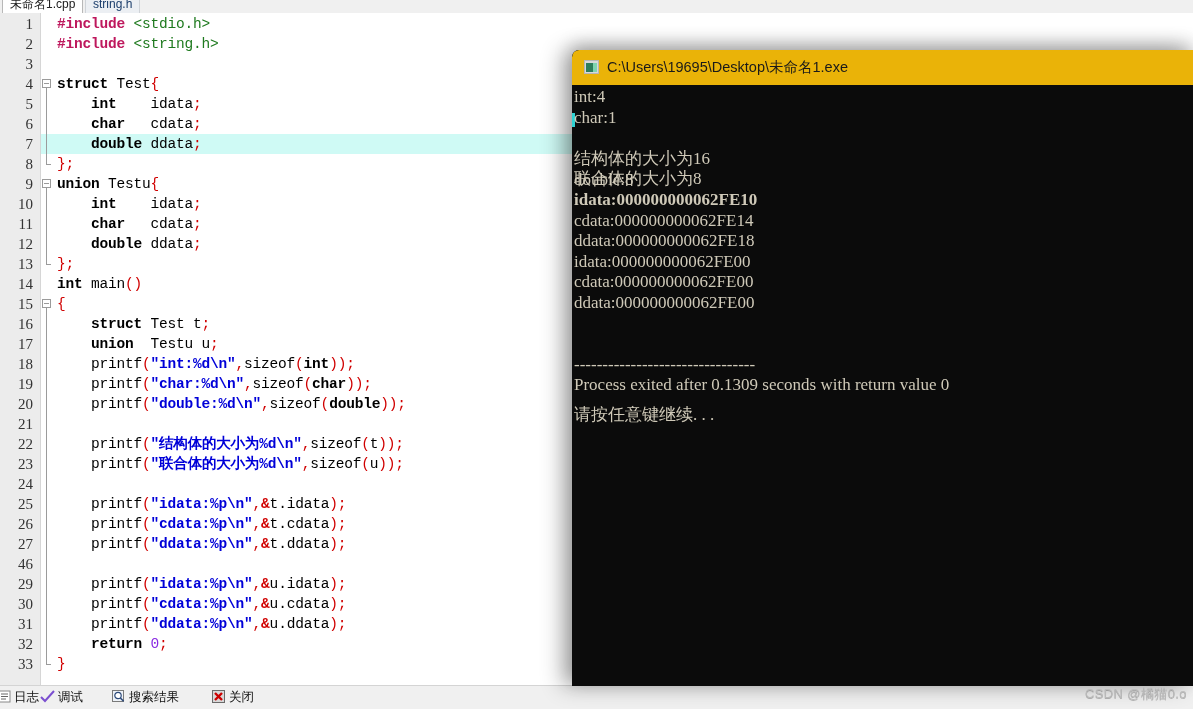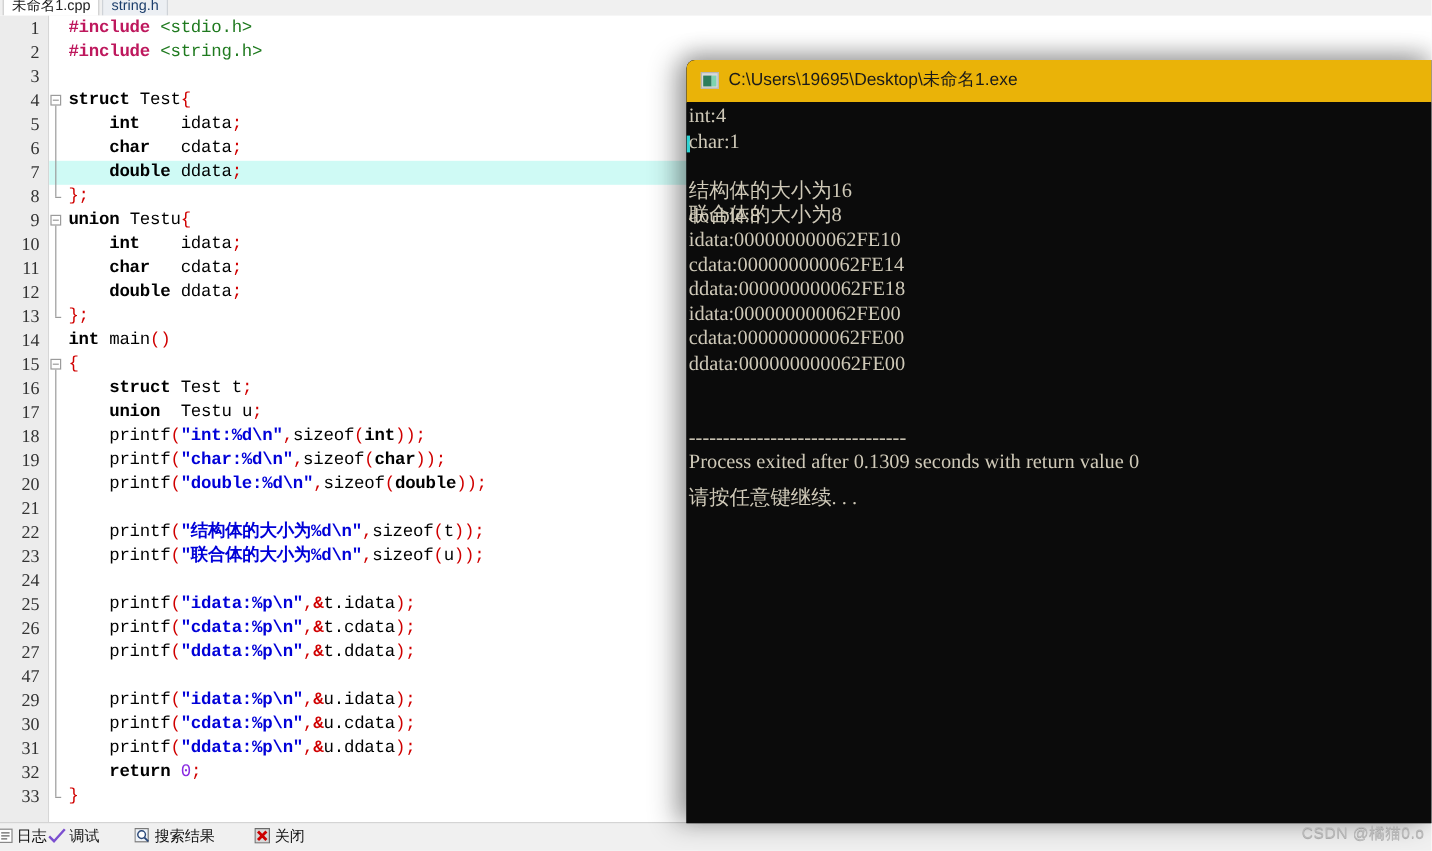--- a/index.html
+++ b/index.html
@@ -214,21 +214,21 @@
         <div class="line" style="top: 341px;"><span class="ln">18</span><span class="src">    <span class="t-id">printf</span><span class="t-pun">(</span><span class="t-str">"int:%d\n"</span><span class="t-pun">,</span><span class="t-id">sizeof</span><span class="t-pun">(</span><span class="t-kw">int</span><span class="t-pun">)</span><span class="t-pun">)</span><span class="t-pun">;</span></span></div>
         <div class="line" style="top: 361px;"><span class="ln">19</span><span class="src">    <span class="t-id">printf</span><span class="t-pun">(</span><span class="t-str">"char:%d\n"</span><span class="t-pun">,</span><span class="t-id">sizeof</span><span class="t-pun">(</span><span class="t-kw">char</span><span class="t-pun">)</span><span class="t-pun">)</span><span class="t-pun">;</span></span></div>
         <div class="line" style="top: 381px;"><span class="ln">20</span><span class="src">    <span class="t-id">printf</span><span class="t-pun">(</span><span class="t-str">"double:%d\n"</span><span class="t-pun">,</span><span class="t-id">sizeof</span><span class="t-pun">(</span><span class="t-kw">double</span><span class="t-pun">)</span><span class="t-pun">)</span><span class="t-pun">;</span></span></div>
         <div class="line" style="top: 401px;"><span class="ln">21</span><span class="src"></span></div>
         <div class="line" style="top: 421px;"><span class="ln">22</span><span class="src">    <span class="t-id">printf</span><span class="t-pun">(</span><span class="t-str">"结构体的大小为%d\n"</span><span class="t-pun">,</span><span class="t-id">sizeof</span><span class="t-pun">(</span><span class="t-id">t</span><span class="t-pun">)</span><span class="t-pun">)</span><span class="t-pun">;</span></span></div>
         <div class="line" style="top: 441px;"><span class="ln">23</span><span class="src">    <span class="t-id">printf</span><span class="t-pun">(</span><span class="t-str">"联合体的大小为%d\n"</span><span class="t-pun">,</span><span class="t-id">sizeof</span><span class="t-pun">(</span><span class="t-id">u</span><span class="t-pun">)</span><span class="t-pun">)</span><span class="t-pun">;</span></span></div>
         <div class="line" style="top: 461px;"><span class="ln">24</span><span class="src"></span></div>
         <div class="line" style="top: 481px;"><span class="ln">25</span><span class="src">    <span class="t-id">printf</span><span class="t-pun">(</span><span class="t-str">"idata:%p\n"</span><span class="t-pun">,</span><span class="t-amp">&amp;</span><span class="t-id">t</span>.<span class="t-id">idata</span><span class="t-pun">)</span><span class="t-pun">;</span></span></div>
         <div class="line" style="top: 501px;"><span class="ln">26</span><span class="src">    <span class="t-id">printf</span><span class="t-pun">(</span><span class="t-str">"cdata:%p\n"</span><span class="t-pun">,</span><span class="t-amp">&amp;</span><span class="t-id">t</span>.<span class="t-id">cdata</span><span class="t-pun">)</span><span class="t-pun">;</span></span></div>
         <div class="line" style="top: 521px;"><span class="ln">27</span><span class="src">    <span class="t-id">printf</span><span class="t-pun">(</span><span class="t-str">"ddata:%p\n"</span><span class="t-pun">,</span><span class="t-amp">&amp;</span><span class="t-id">t</span>.<span class="t-id">ddata</span><span class="t-pun">)</span><span class="t-pun">;</span></span></div>
-        <div class="line" style="top: 541px;"><span class="ln">47</span><span class="src"></span></div>
+        <div class="line" style="top: 541px;"><span class="ln">46</span><span class="src"></span></div>
         <div class="line" style="top: 561px;"><span class="ln">29</span><span class="src">    <span class="t-id">printf</span><span class="t-pun">(</span><span class="t-str">"idata:%p\n"</span><span class="t-pun">,</span><span class="t-amp">&amp;</span><span class="t-id">u</span>.<span class="t-id">idata</span><span class="t-pun">)</span><span class="t-pun">;</span></span></div>
         <div class="line" style="top: 581px;"><span class="ln">30</span><span class="src">    <span class="t-id">printf</span><span class="t-pun">(</span><span class="t-str">"cdata:%p\n"</span><span class="t-pun">,</span><span class="t-amp">&amp;</span><span class="t-id">u</span>.<span class="t-id">cdata</span><span class="t-pun">)</span><span class="t-pun">;</span></span></div>
         <div class="line" style="top: 601px;"><span class="ln">31</span><span class="src">    <span class="t-id">printf</span><span class="t-pun">(</span><span class="t-str">"ddata:%p\n"</span><span class="t-pun">,</span><span class="t-amp">&amp;</span><span class="t-id">u</span>.<span class="t-id">ddata</span><span class="t-pun">)</span><span class="t-pun">;</span></span></div>
         <div class="line" style="top: 621px;"><span class="ln">32</span><span class="src">    <span class="t-kw">return</span> <span class="t-num">0</span><span class="t-pun">;</span></span></div>
         <div class="line" style="top: 641px;"><span class="ln">33</span><span class="src"><span class="t-pun">}</span></span></div>
         <div class="fold-box" style="left: 42px; top: 66px;"></div>
         <div class="fold-line" style="left: 46px; top: 75px; height: 76px;"></div>
         <div class="fold-end" style="left: 46px; top: 151px;"></div>
         <div class="fold-box" style="left: 42px; top: 166px;"></div>
         <div class="fold-line" style="left: 46px; top: 175px; height: 76px;"></div>
@@ -279,21 +279,21 @@
       <div id="console-icon"></div>
       <div id="console-title-text">C:\Users\19695\Desktop\未命名1.exe</div>
     </div>
     <div id="console-body">
       <div id="console-leftmark"></div>
     <div class="cline" style="top: 2px; font-family: Liberation Serif, serif;">int:4</div>
         <div class="cline" style="top: 22.6px;">char:1</div>
         <div class="cline" style="top: 43.2px; margin-top: 42px;">double:8</div>
         <div class="cline" style="top: 63.8px;">结构体的大小为16</div>
         <div class="cline" style="top: 84.4px;">联合体的大小为8</div>
-        <div class="cline" style="top: 105px;">idata:000000000062FE10</div>
+        <div class="cline" style="top: 105px; font-weight: bold;">idata:000000000062FE10</div>
         <div class="cline" style="top: 125.6px;">cdata:000000000062FE14</div>
         <div class="cline" style="top: 146.2px;">ddata:000000000062FE18</div>
         <div class="cline" style="top: 166.8px;">idata:000000000062FE00</div>
         <div class="cline" style="top: 187.4px;">cdata:000000000062FE00</div>
         <div class="cline" style="top: 208px;">ddata:000000000062FE00</div>
         <div class="cline" style="top: 269.8px;">--------------------------------</div>
         <div class="cline" style="top: 290.4px;">Process exited after 0.1309 seconds with return value 0</div>
         <div class="cline" style="top: 320px; text-align: right;">请按任意键继续. . .</div>
       </div>
 

